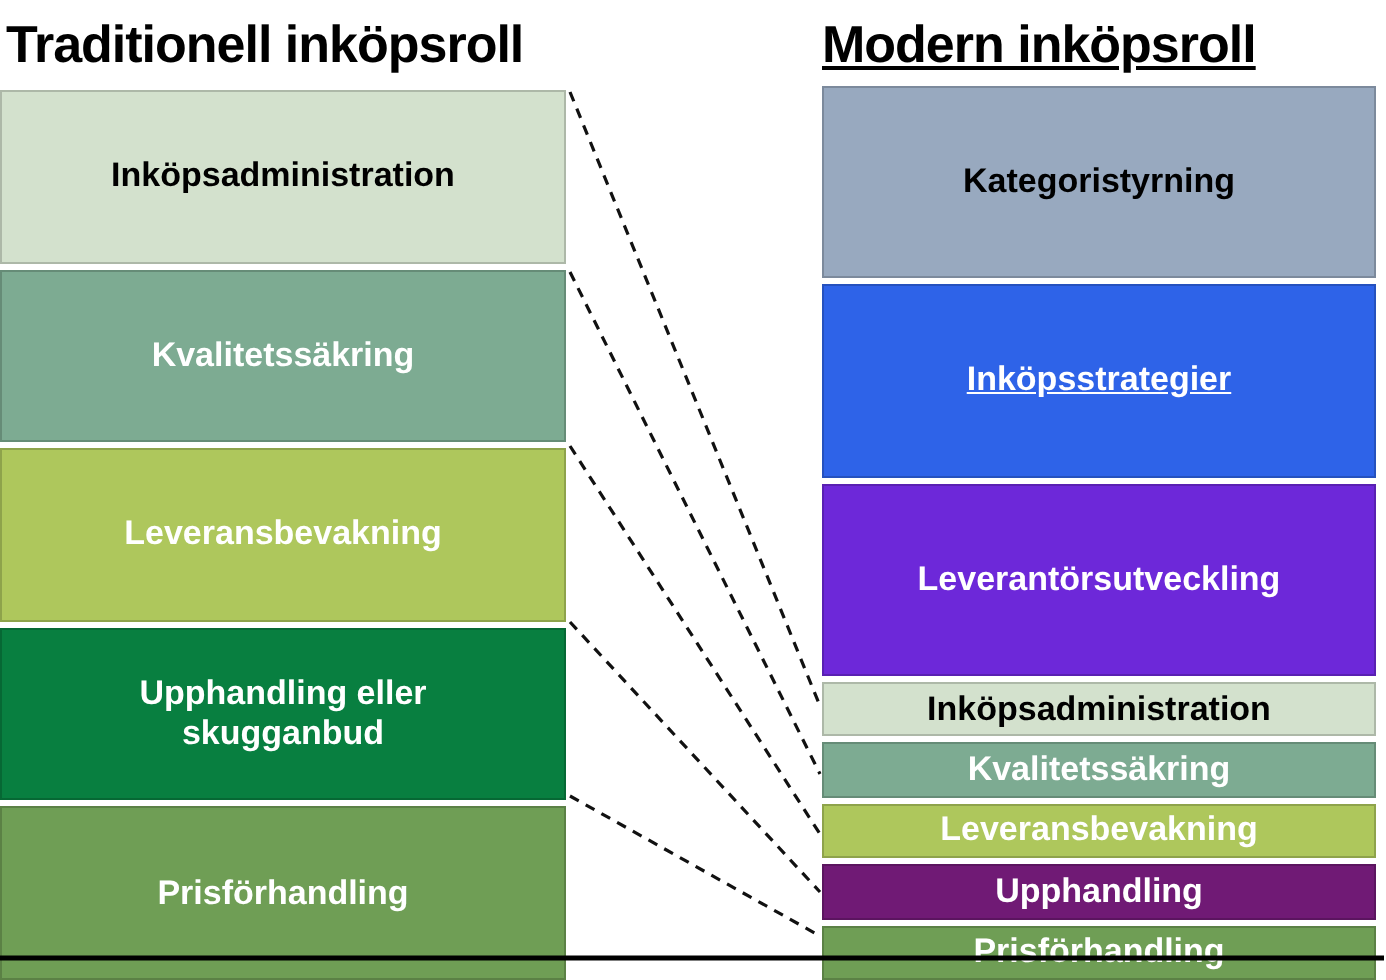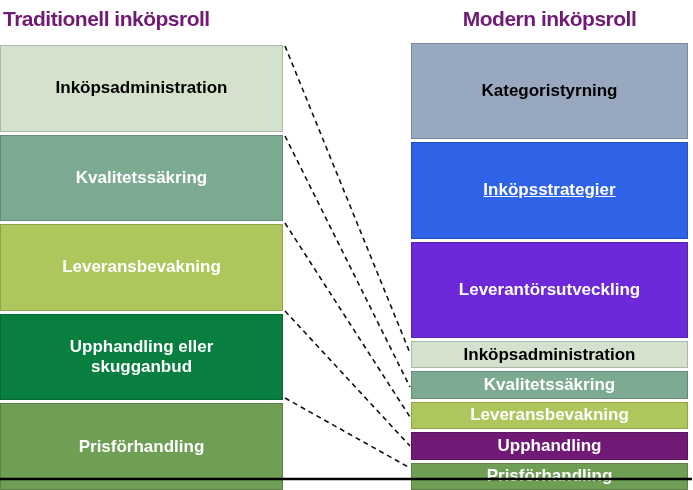--- a/index.html
+++ b/index.html
@@ -8,27 +8,27 @@
     width: 693px;
     height: 490px;
     background: #ffffff;
     font-family: "Liberation Sans", sans-serif;
     overflow: hidden;
   }
   .title {
     position: absolute;
     top: 7px;
     font-weight: bold;
-    font-size: 21px;
+    font-size: 26px;
     letter-spacing: -0.5px;
-    color: #701a75;
+    color: #000000;
     white-space: nowrap;
   }
   .title-left { left: 3px; }
-  .title-right { left: 411px; width: 277px; text-align: center; }
+  .title-right { left: 411px; width: 277px; text-align: left; text-decoration: underline; }
 
   .column {
     position: absolute;
     display: flex;
     flex-direction: column;
     gap: 3px;
   }
   .column-left  { left: 0;     top: 45px; width: 283px; height: 445px; }
   .column-right { left: 411px; top: 43px; width: 277px; height: 447px; }
 

